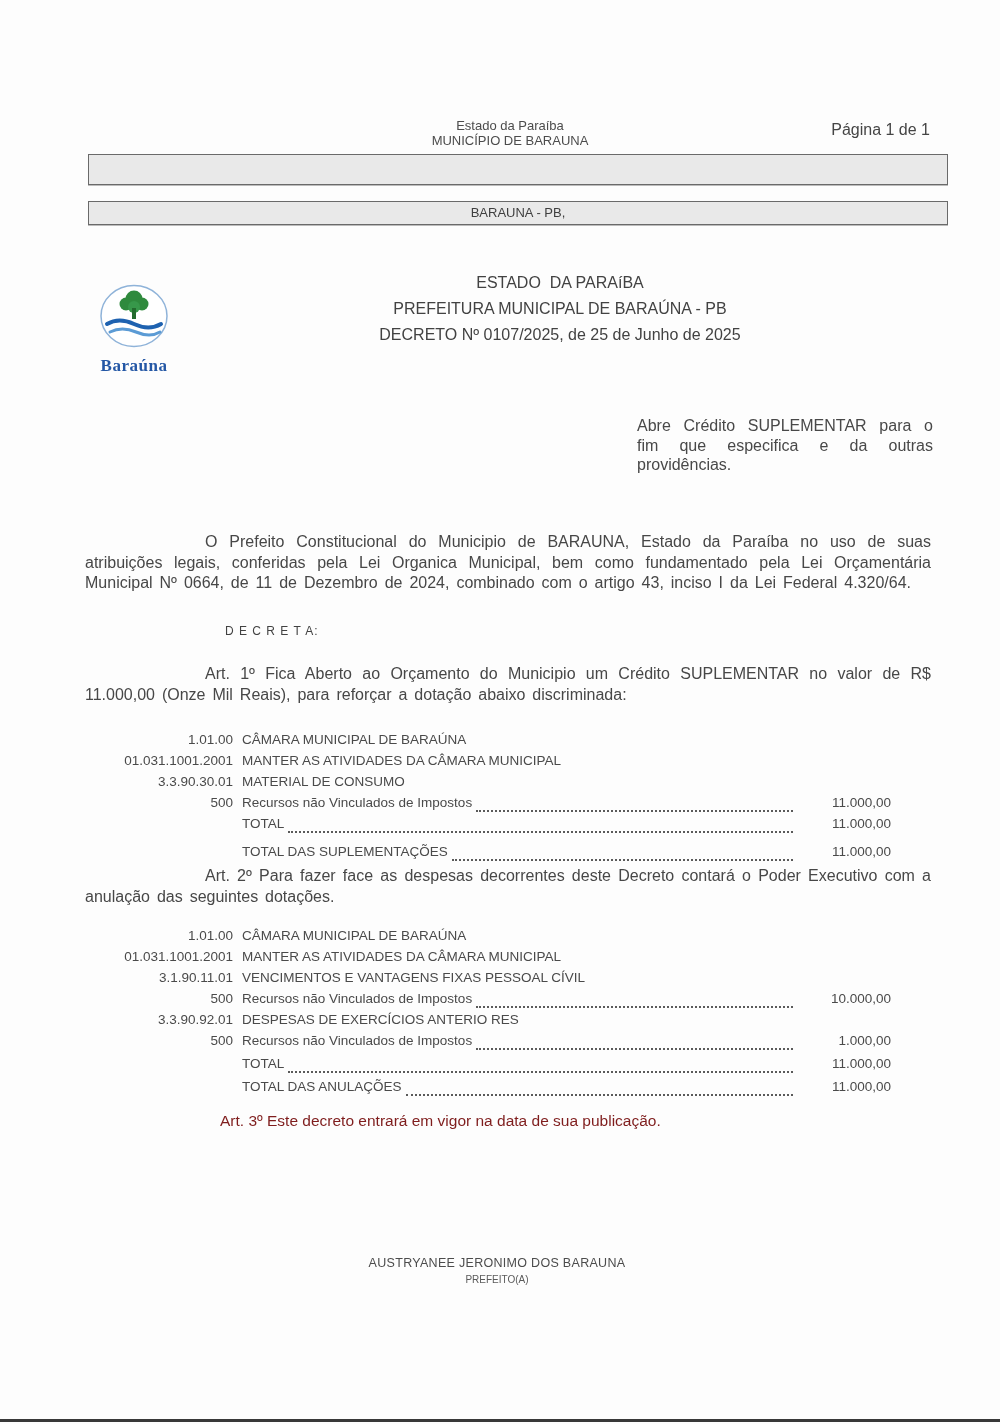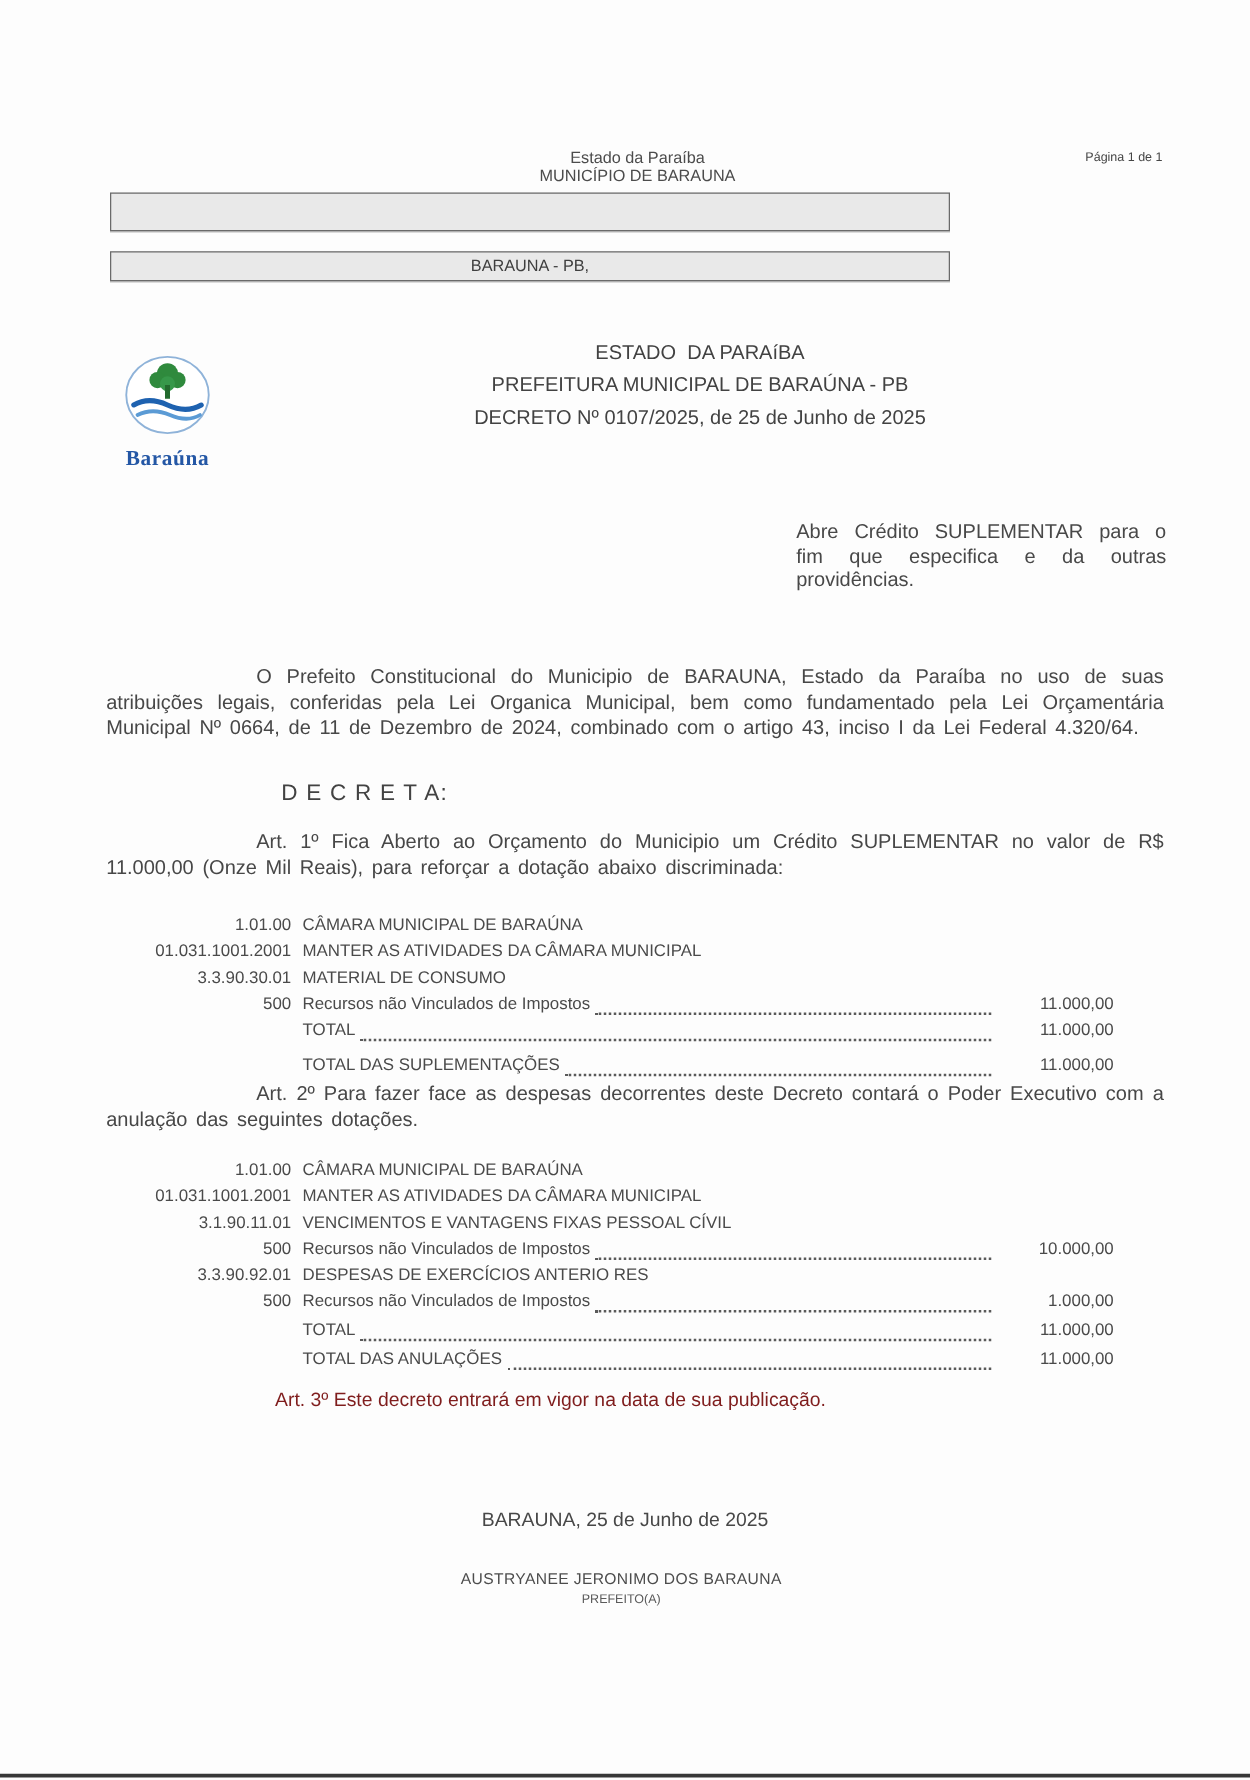--- a/index.html
+++ b/index.html
@@ -17,24 +17,24 @@
     overflow: hidden;
   }
 
   
   .hdr-center {
     position: absolute; top: 118px; left: 385px; width: 250px;
     text-align: center; font-size: 13px; line-height: 15px; color: #4c4c4c;
   }
   .page-num {
     position: absolute; top: 121px; right: 70px;
-    font-size: 10px; color: #454545;
+    font-size: 16px; color: #454545;
   }
   .bar {
-    position: absolute; left: 88px; width: 672px;
+    position: absolute; left: 88px; width: 860px;
     background: #e9e9e9;
     border: 1px solid #6a6a6a;
     box-shadow: 0 1px 0 #bcbcbc;
   }
   .bar1 { top: 154px; height: 31px; }
   .bar2 { top: 201px; height: 24px; text-align: center; font-size: 13px; line-height: 22px; color: #3f3f3f; }
 
   
   .logo { position: absolute; top: 284px; left: 92px; width: 84px; text-align: center; }
   .logo-caption {
@@ -62,21 +62,21 @@
     position: absolute; left: 85px; width: 846px;
     font-size: 16px; line-height: 20.5px; text-align: justify;
     text-indent: 120px; word-spacing: 2.5px; color: #474747;
   }
   .preamble { top: 532px; }
   .art1 { top: 664px; }
   .art2 { top: 866px; }
 
   .decreta {
     position: absolute; top: 624px; left: 225px;
-    font-size: 18px; color: #424242; letter-spacing: 1px;
+    font-size: 12px; color: #424242; letter-spacing: 1px;
   }
 
   
   .ttable { position: absolute; left: 85px; width: 806px; color: #4a4a4a; }
   .t1 { top: 732px; }
   .t2 { top: 928px; }
   .trow { display: flex; align-items: baseline; height: 21px; font-size: 13.5px; }
   .trow.gap { margin-top: 7px; }
   .trow.gap-sm { margin-top: 2px; }
   .tcode { width: 148px; text-align: right; flex: none; white-space: nowrap; }
@@ -229,18 +229,17 @@
     <div class="trow gap-sm">
       <span class="tcode"></span>
       <span class="tlabel">TOTAL DAS ANULAÇÕES</span>
       <span class="tleader"></span>
       <span class="tvalue">11.000,00</span>
     </div>
   </div>
 
   <div class="art3">Art. 3º Este decreto entrará em vigor na data de sua publicação.</div>
 
-  <div class="place-date">BARAUNA, 25 de Junho de 2025</div>
   <div class="sig-name">AUSTRYANEE JERONIMO DOS BARAUNA</div>
   <div class="sig-role">PREFEITO(A)</div>
 
   <div class="scan-edge"></div>
 </div>
 
 </body></html>

